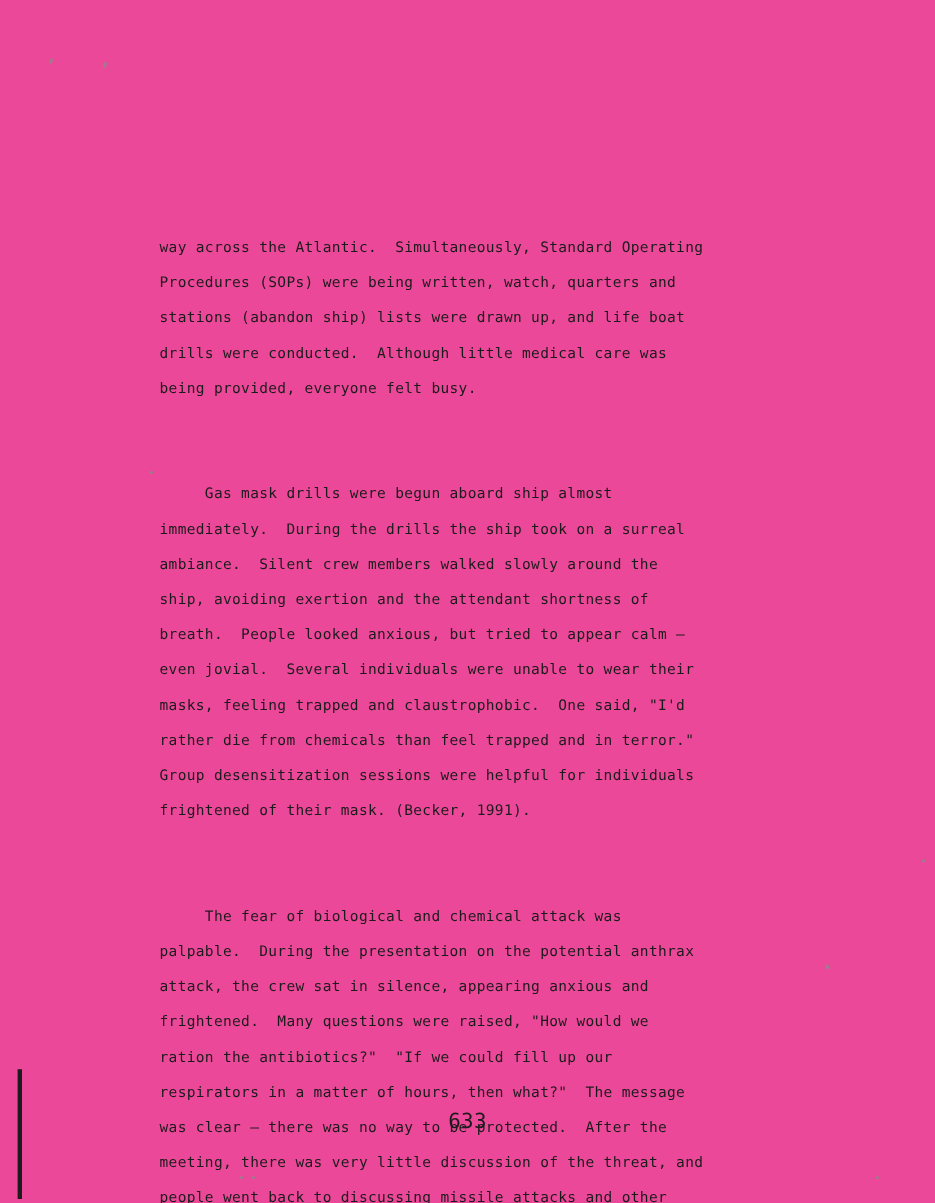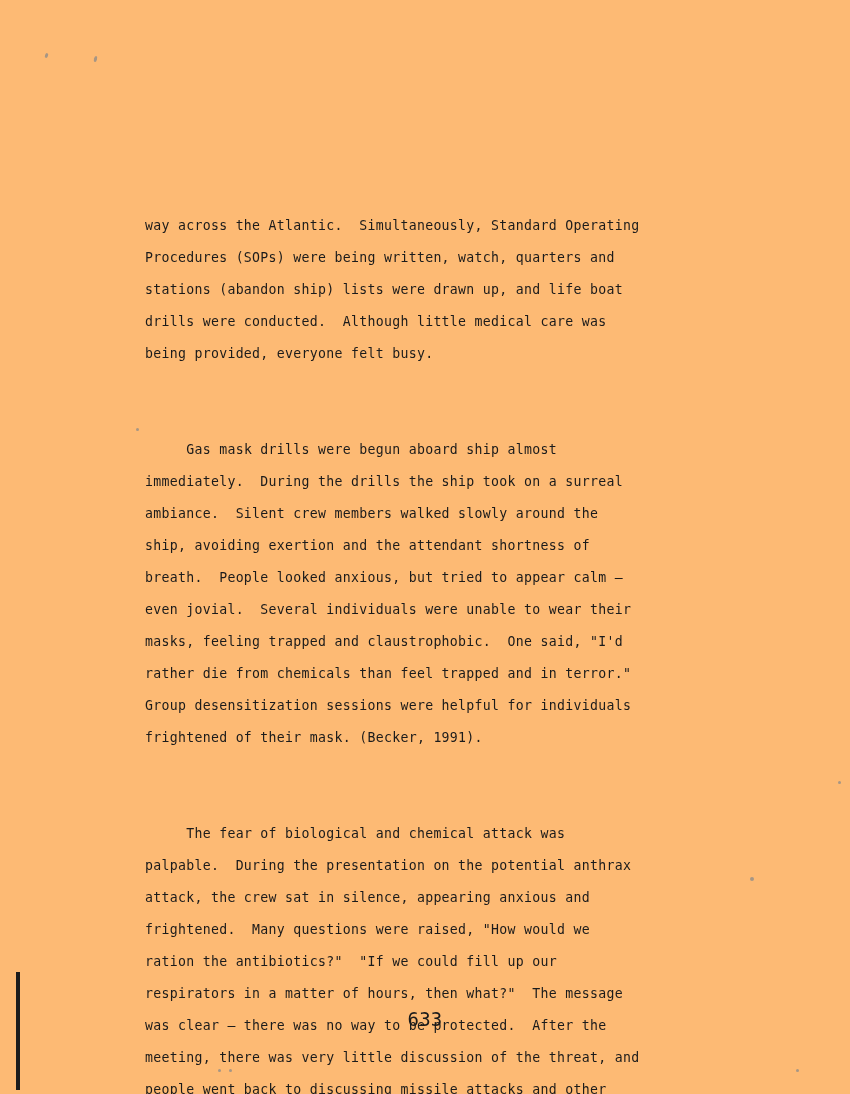--- a/index.html
+++ b/index.html
@@ -4,21 +4,21 @@
 <style>
   html, body {
     margin: 0;
     padding: 0;
     background: #ffffff;
   }
   .page {
     position: relative;
     width: 850px;
     height: 1094px;
-    background: #fdba74;
+    background: #ec4899;
     overflow: hidden;
     font-family: "DejaVu Sans Mono", "Liberation Mono", monospace;
   }
   
   .speck {
     position: absolute;
     background: #8a8a8a;
     border-radius: 50%;
     opacity: 0.75;
   }

